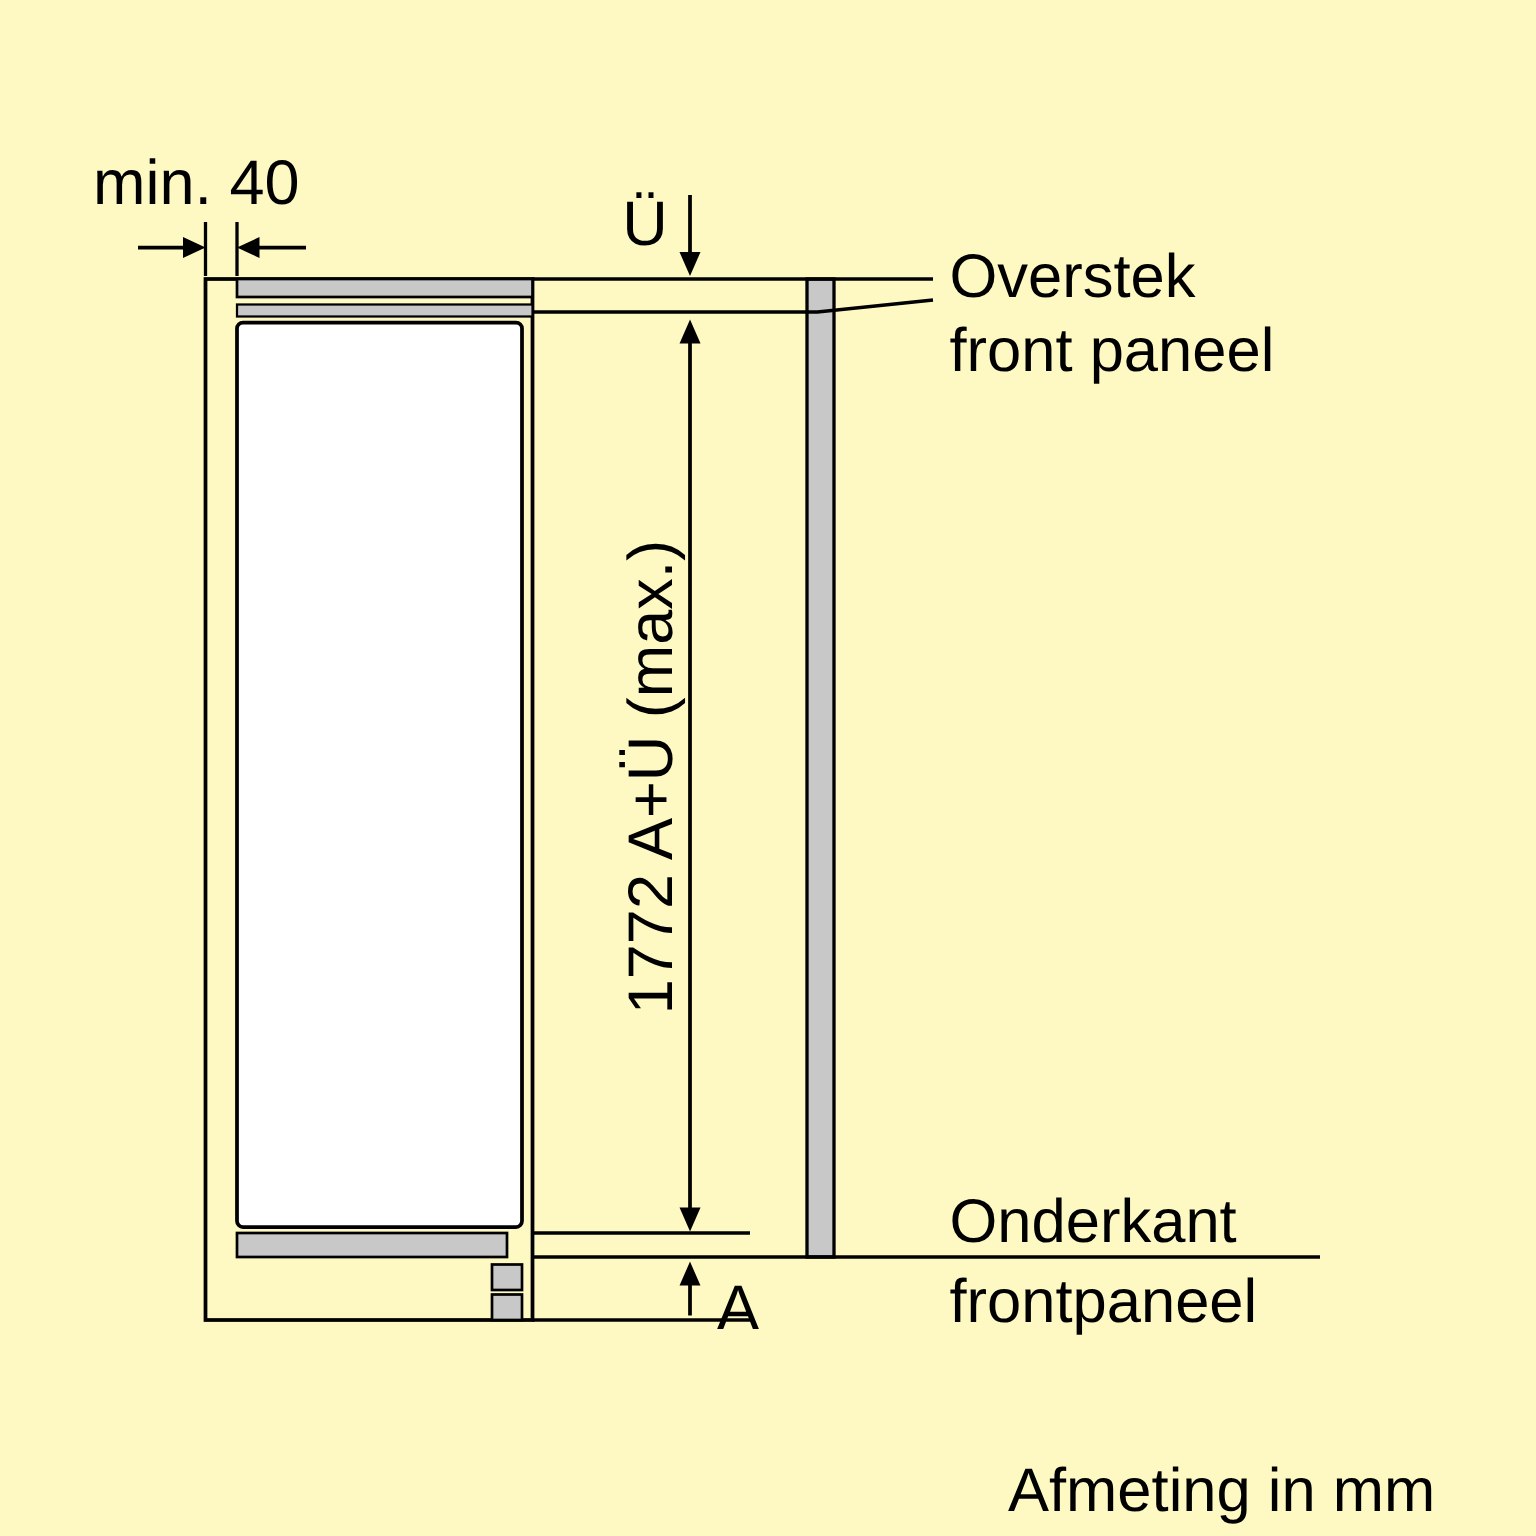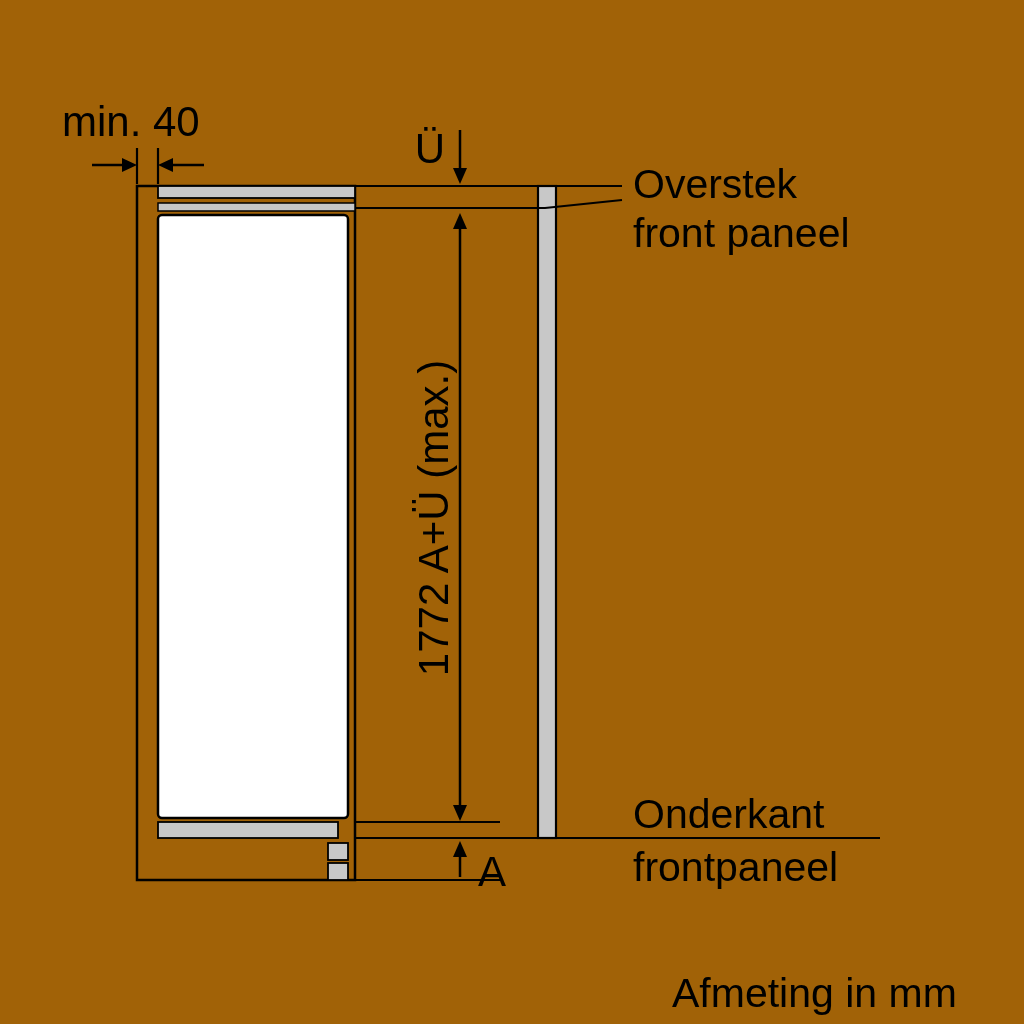--- a/index.html
+++ b/index.html
@@ -4,21 +4,21 @@
 <style>
   html, body {
     margin: 0;
     padding: 0;
     background: #ffffff;
   }
   .page {
     width: 1024px;
     height: 1024px;
     position: relative;
-    background: #a16207;
+    background: #fef9c3;
     font-family: "Liberation Sans", "DejaVu Sans", sans-serif;
     overflow: hidden;
   }
   svg {
     display: block;
   }
   svg text {
     font-family: "Liberation Sans", "DejaVu Sans", sans-serif;
     fill: #000000;
   }

